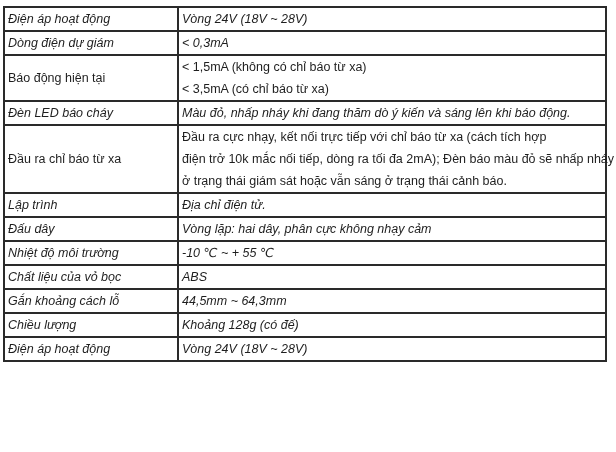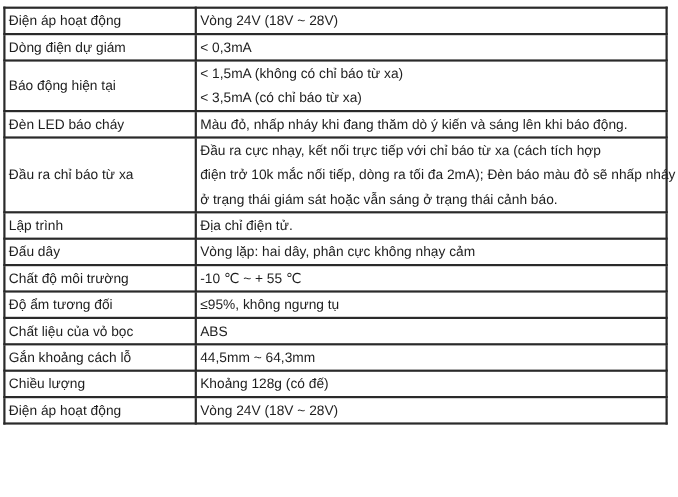--- a/index.html
+++ b/index.html
@@ -27,21 +27,21 @@
     .spec-table td {
       border: 2px solid #2a2a2a;
       padding: 0 3px;
       vertical-align: middle;
       line-height: 22px;
       white-space: nowrap;
     }
     .spec-table td.label {
       width: 166px;
     }
-    .spec-table tr.h1 td { height: 20px; }
+    .spec-table tr.h1 td { height: 20px; font-style: italic; }
     .spec-table tr.h2 td { height: 40px; }
     .spec-table tr.h3 td { height: 59px; }
     .line {
       display: block;
     }
   </style>
 </head>
 <body>
 
 <table class="spec-table">
@@ -85,29 +85,23 @@
           <span class="line">Địa chỉ điện tử.</span>
         </td>
     </tr>
     <tr class="h1">
       <td class="label">Đấu dây</td>
       <td>
           <span class="line">Vòng lặp: hai dây, phân cực không nhạy cảm</span>
         </td>
     </tr>
     <tr class="h1">
-      <td class="label">Chất độ môi trường</td>
+      <td class="label">Nhiệt độ môi trường</td>
       <td>
           <span class="line">-10 ℃ ~ + 55 ℃</span>
-        </td>
-    </tr>
-    <tr class="h1">
-      <td class="label">Độ ẩm tương đối</td>
-      <td>
-          <span class="line">≤95%, không ngưng tụ</span>
         </td>
     </tr>
     <tr class="h1">
       <td class="label">Chất liệu của vỏ bọc</td>
       <td>
           <span class="line">ABS</span>
         </td>
     </tr>
     <tr class="h1">
       <td class="label">Gắn khoảng cách lỗ</td>

